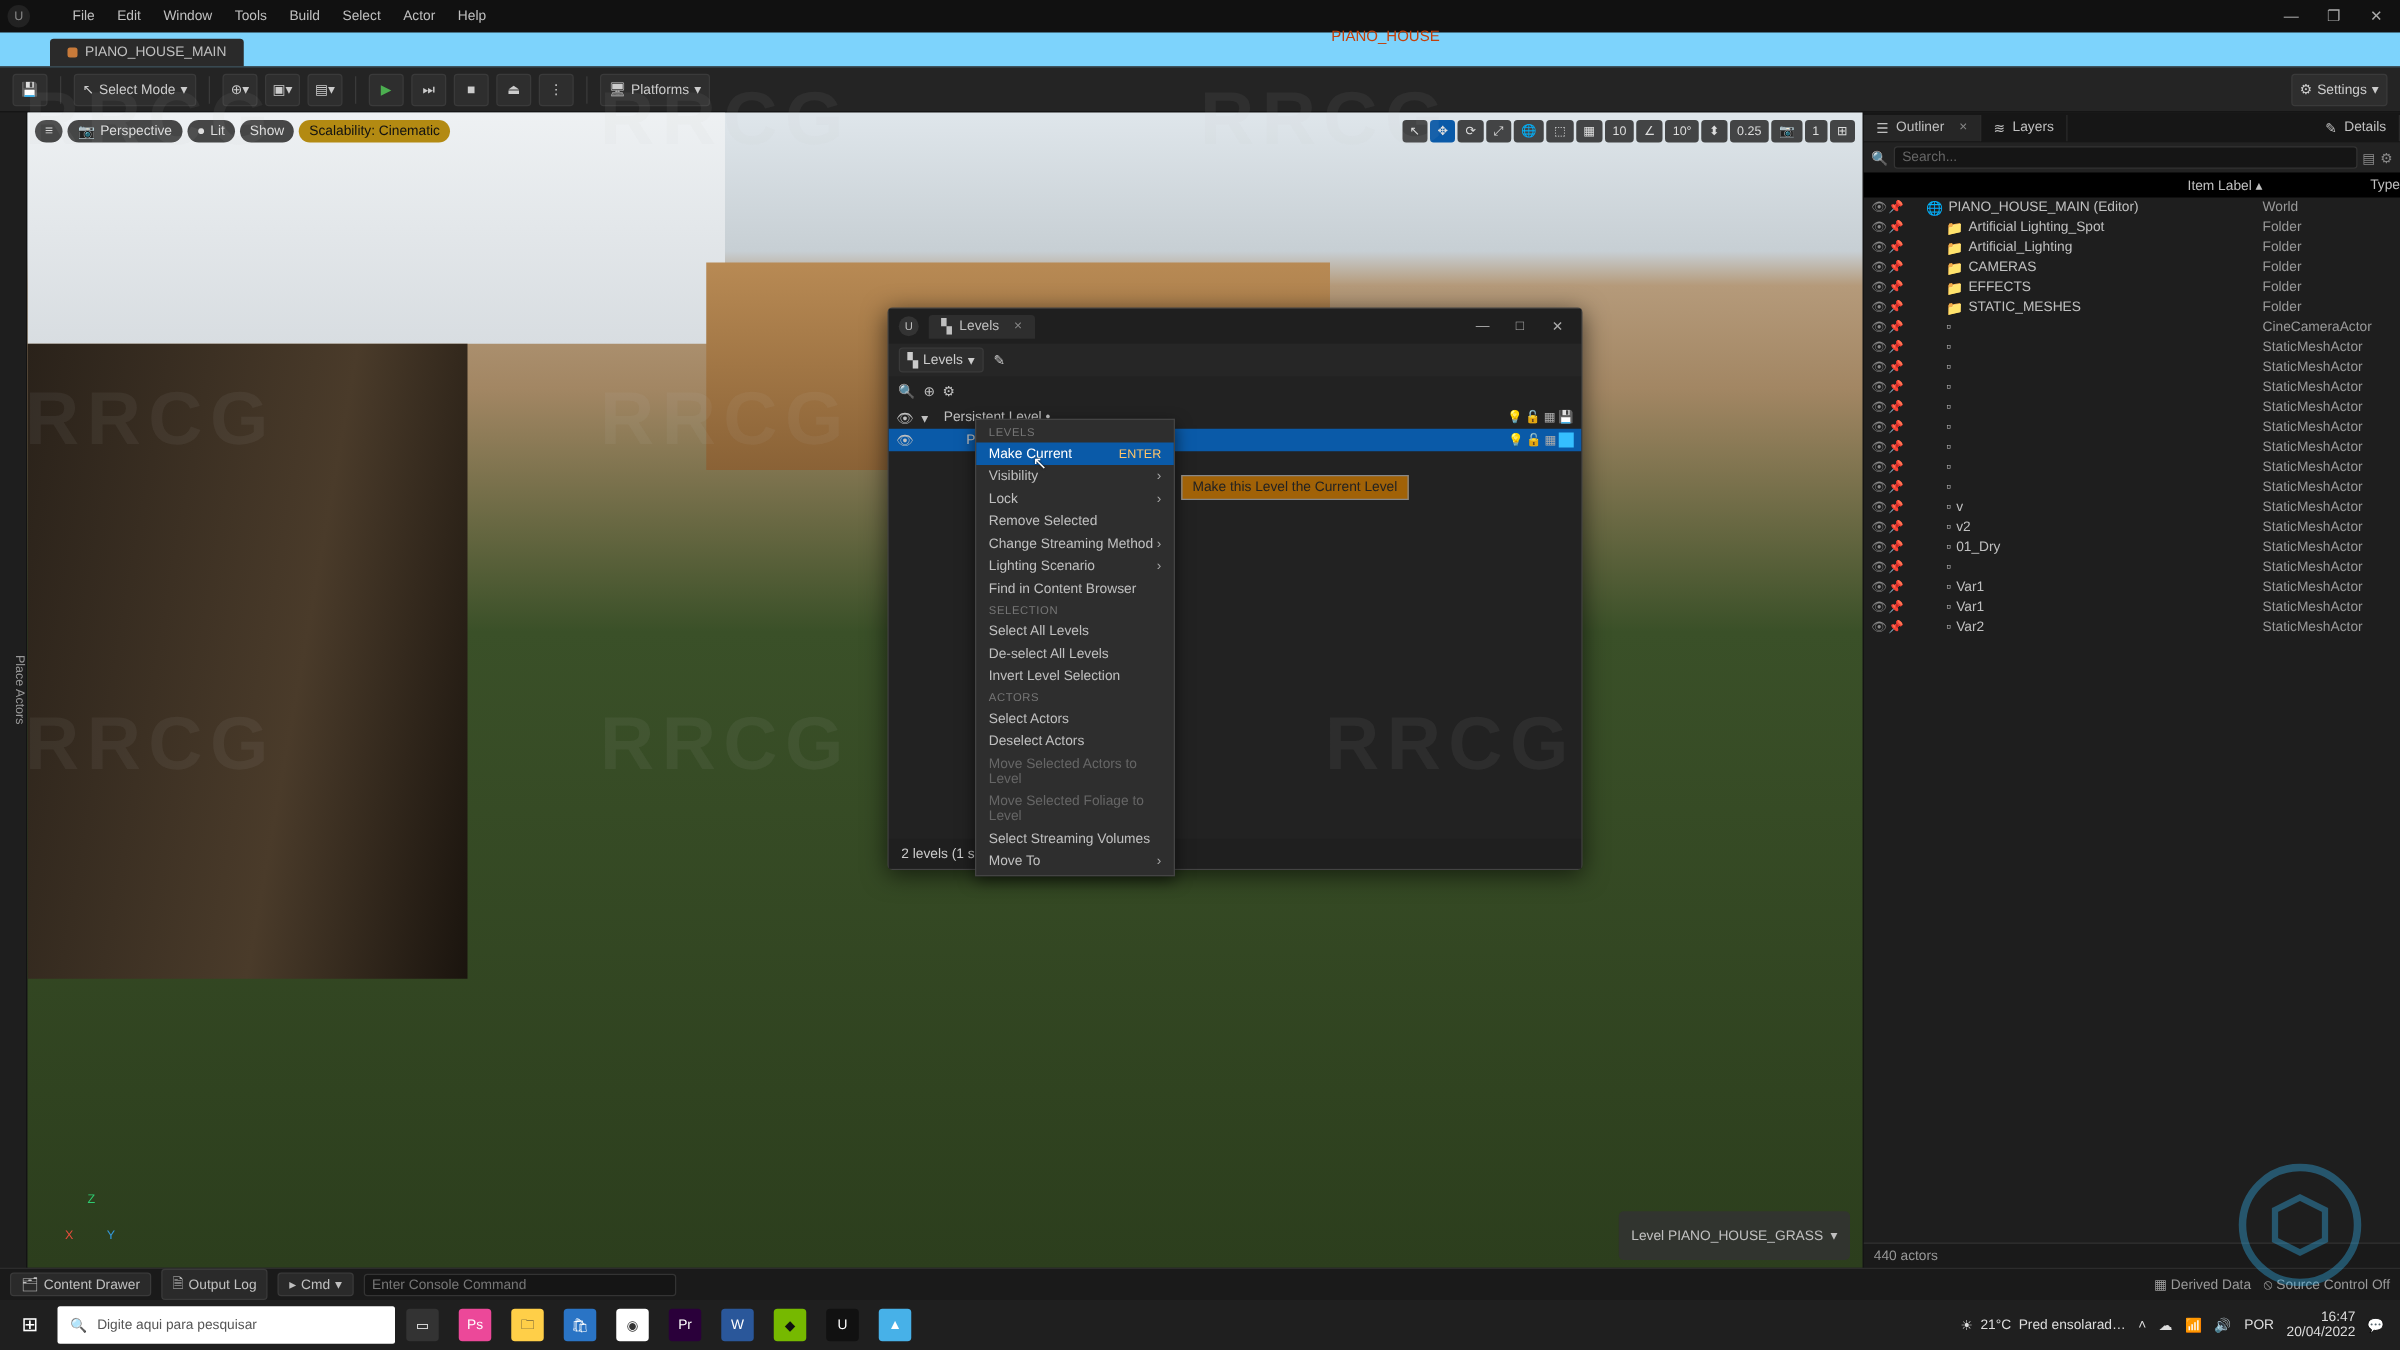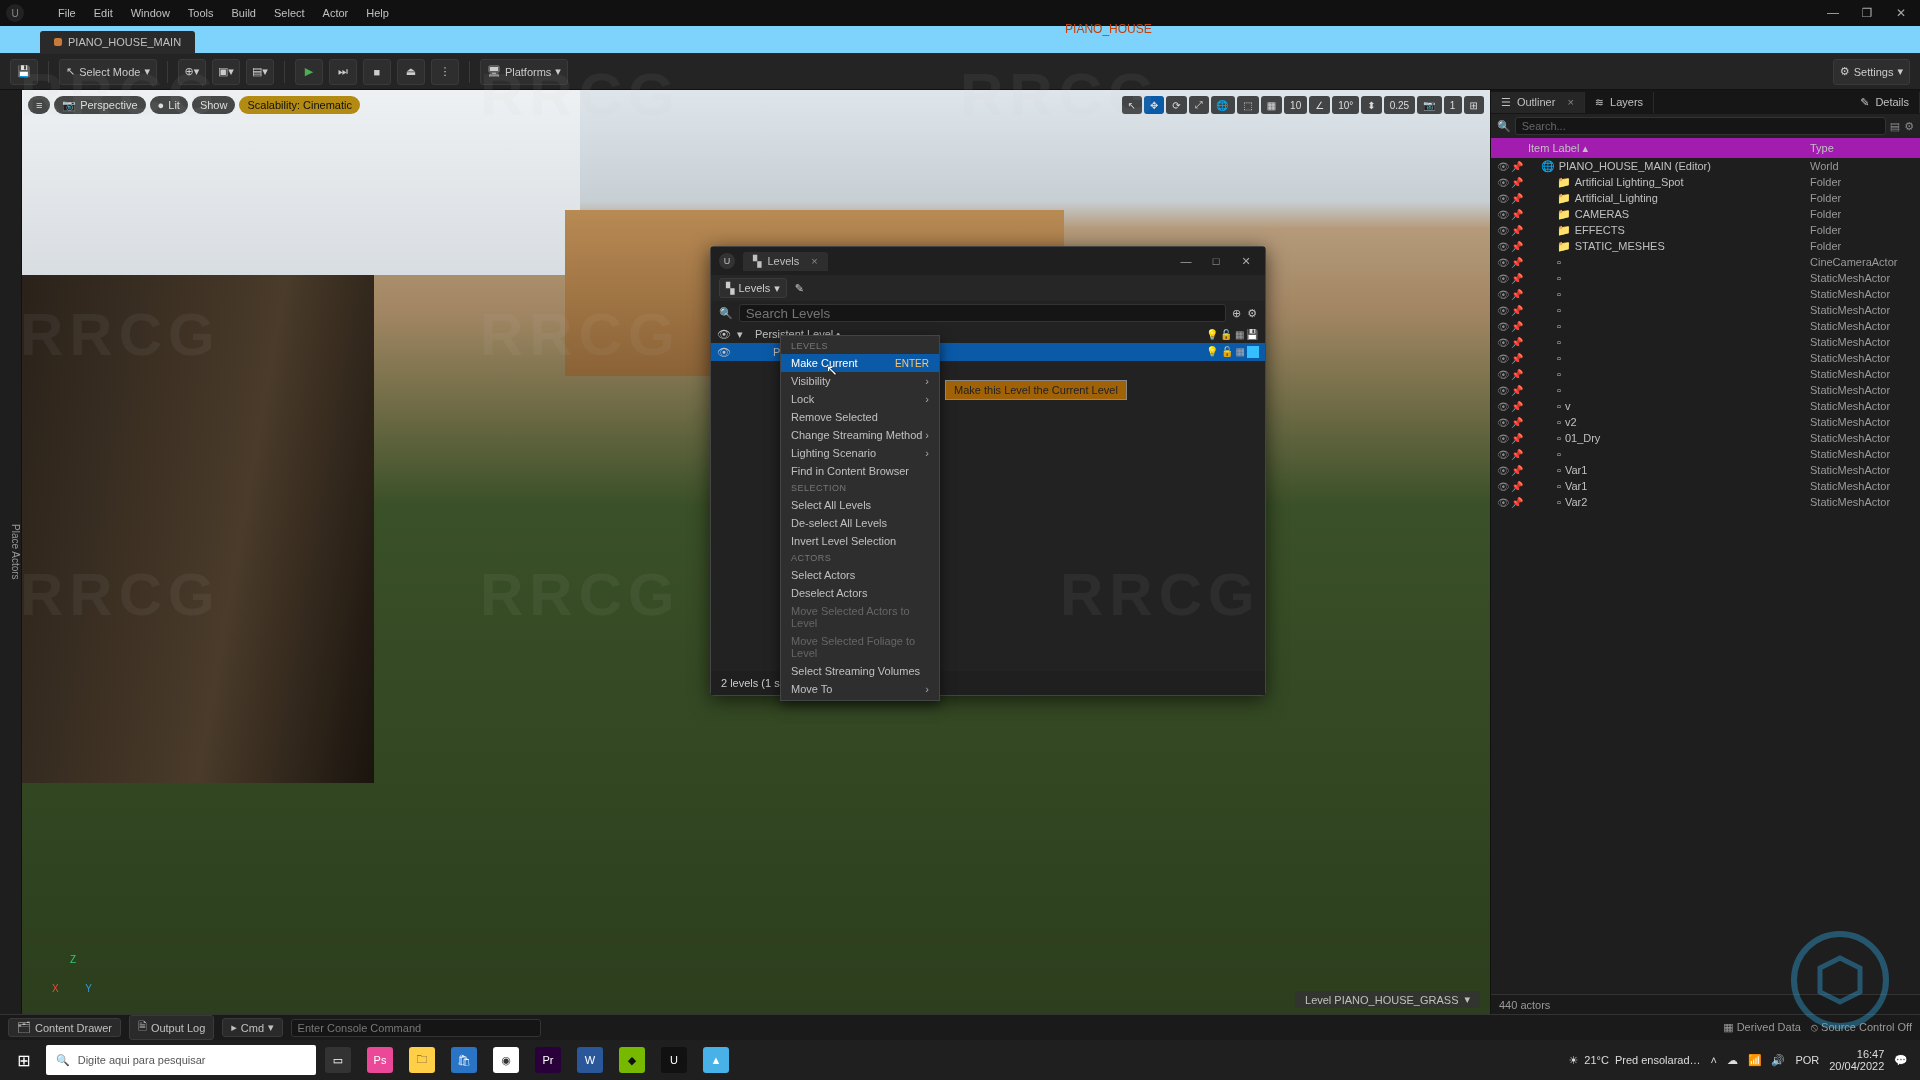--- a/index.html
+++ b/index.html
@@ -30,40 +30,40 @@
 
     
     .main { display: flex; height: calc(100% - 26px - 28px - 36px - 26px - 40px); }
     .left-gutter { width: 22px; background: #1e1e1e; writing-mode: vertical-rl; text-orientation: mixed; padding: 8px 0; font-size: 10px; color: #999; text-align: center; border-right: 1px solid #111;}
     .viewport { flex: 1; position: relative; background: linear-gradient(180deg,#dfe6eb 0%, #c7cfd4 12%, #b59a7a 15%, #a28663 24%, #3a5028 45%, #2c3e1d 100%); overflow: hidden; }
     .vp-overlay-top { position: absolute; top: 6px; left: 6px; display: flex; gap: 4px; align-items: center; }
     .vp-chip { background: rgba(40,40,40,0.85); padding: 2px 8px; border-radius: 10px; font-size: 11px; color: #ddd; display:flex; align-items:center; gap:4px; height:18px;}
     .vp-chip.yellow { background: #b38a12; color: #111; font-weight: 500;}
     .vp-overlay-top-right { position: absolute; top: 6px; right: 6px; display: flex; gap: 2px; align-items: center; }
     .vp-rt-btn { background: rgba(40,40,40,0.85); padding: 2px 6px; border-radius: 3px; font-size: 10px; color: #ddd; height:18px; display:flex; align-items:center; justify-content:center; min-width:18px;}
-    .vp-status-bottom { position: absolute; bottom: 6px; right: 10px; background: rgba(50,50,50,0.85); padding: 2px 10px; border-radius: 4px; font-size: 11px; display:flex; gap:6px; align-items:center;}
+    .vp-status-bottom { position: absolute; bottom: 6px; right: 10px; background: rgba(50,50,50,0.85); padding: 13px 10px; border-radius: 4px; font-size: 11px; display:flex; gap:6px; align-items:center;}
     .axis-gizmo { position: absolute; bottom: 20px; left: 30px; width: 40px; height: 40px; }
     .axis-gizmo .x{position:absolute;bottom:0;left:0;color:#e74c3c;font-size:10px;}
     .axis-gizmo .y{position:absolute;top:0;left:18px;color:#2ecc71;font-size:10px;}
     .axis-gizmo .z{position:absolute;bottom:0;right:0;color:#3498db;font-size:10px;}
 
     
     .bld-a{position:absolute;top:0;left:0;width:38%;height:20%;background:linear-gradient(180deg,#eef1f3,#d8dde1);}
     .bld-b{position:absolute;top:20%;left:0;width:24%;height:55%;background:linear-gradient(100deg,#2a221a,#4a3b2a 60%,#1a140e);}
     .bld-c{position:absolute;top:13%;left:37%;width:34%;height:18%;background:linear-gradient(180deg,#b88a54,#8a6236);}
 
     
     .rightpanel { width: 430px; background: #1e1e1e; border-left: 1px solid #111; display: flex; flex-direction: column; }
     .panel-tabs { display: flex; height: 24px; background: #161616; align-items: center; }
     .ptab { padding: 4px 10px; display: flex; align-items: center; gap: 6px; font-size: 11px; border-right: 1px solid #2a2a2a; }
     .ptab.active { background: #262626; }
     .ptab .x { margin-left:6px; color:#888; }
     .panel-toolbar { height: 24px; display: flex; align-items: center; padding: 0 6px; gap: 4px; background:#222; }
     .panel-search { flex:1; background:#151515; border:1px solid #333; height:18px; border-radius:3px; color:#888; padding:0 6px; display:flex; align-items:center; gap:4px;}
-    .outliner-header { display:flex; background:#a21caf; height:20px; align-items:center; font-size:11px; padding-left:37px; }
+    .outliner-header { display:flex; background:#000000; height:20px; align-items:center; font-size:11px; padding-left:37px;text-align:right; }
     .outliner-header .col-label{flex:1;}
     .outliner-header .col-type{width:110px;}
     .outliner-body { flex:1; overflow:auto; font-size:11px; }
     .orow { display:flex; align-items:center; height:16px; padding-left:6px;}
     .orow .eye{width:14px; color:#888; font-size:10px;}
     .orow .pin{width:14px; color:#888; font-size:10px;}
     .orow .lbl{flex:1; display:flex; align-items:center; gap:4px;}
     .orow .type{width:110px; color:#999;}
     .orow .indent1{padding-left:16px;}
     .orow .indent2{padding-left:32px;}
@@ -589,21 +589,20 @@
   <div class="lw-toolbar">
     <div class="tb-btn" style="height:20px">
         <span>▚</span>
         <span>Levels</span>
         <span>▾</span>
       </div>
     <span style="color:#ccc">✎</span>
   </div>
   <div class="lw-search">
     <span>🔍</span>
-    <input placeholder="Search Levels" style="">
     <span>⊕</span>
     <span>⚙</span>
   </div>
   <div class="lw-list">
     <div class="lw-row">
       <span class="eye">👁</span>
       <span class="tri">▾</span>
       <span class="name">Persistent Level •</span>
       <span class="icons">
           <span>💡</span>

